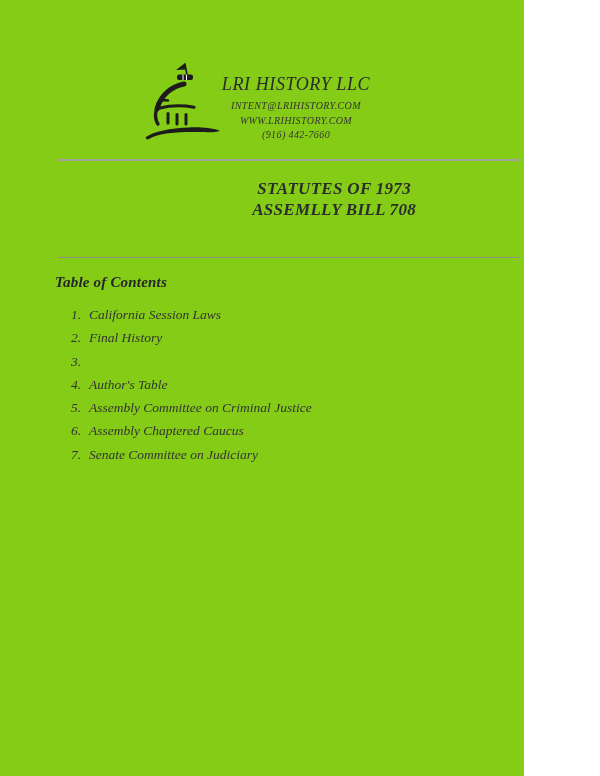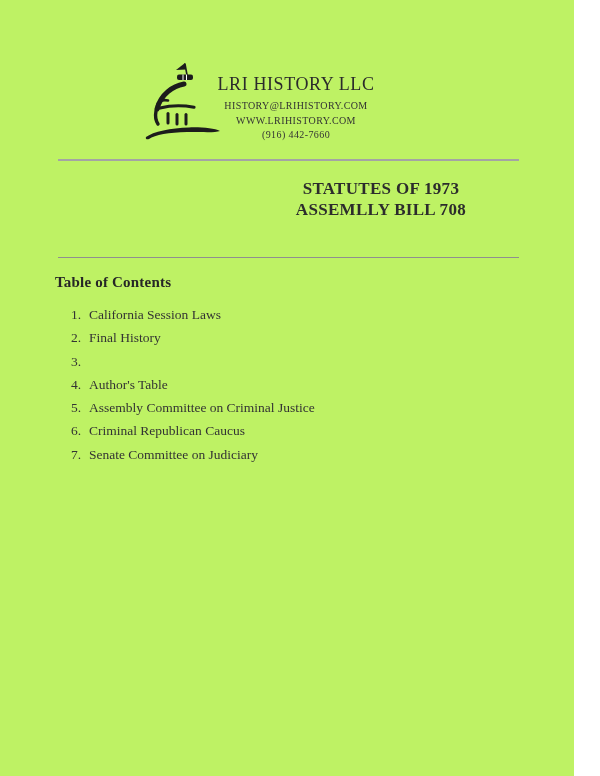--- a/index.html
+++ b/index.html
@@ -6,22 +6,23 @@
   html, body { background: #ffffff; }
   body {
     width: 600px; height: 776px;
     font-family: "Liberation Serif", serif;
     color: #2d2d2d;
     position: relative;
     overflow: hidden;
   }
   .page {
     position: absolute; left: 0; top: 0;
-    width: 574px; height: 776px;
-    background: #bef264;
+    width: 524px; height: 776px;
+    background: #84cc16;
+    font-style: italic;
   }
 
   
   .logo {
     position: absolute; left: 141px; top: 61px;
     width: 88px; height: 84px;
   }
   .header-text {
     position: absolute; left: 146px; top: 74px;
     width: 300px; text-align: center;
@@ -114,21 +115,21 @@
     <path d="M42,13.5 L42,19 M45.5,13.5 L45.5,19" stroke="#ffffff" stroke-width="1"></path>
 
     <path d="M5,76 C12,70.5 30,67 48,66.4 C62,66 73,67.4 79,70
              C74,72 60,70.8 46,71.1 C28,71.5 14,74 8,78
              C5.8,79 4.2,77.6 5,76 Z" fill="#1c1c1c"></path>
   </svg>
 
   <div class="header-text">
     <div class="company-name">LRI HISTORY LLC</div>
     <div class="contact-lines">
-      <div class="contact-line">HISTORY@LRIHISTORY.COM</div>
+      <div class="contact-line">INTENT@LRIHISTORY.COM</div>
       <div class="contact-line">WWW.LRIHISTORY.COM</div>
       <div class="contact-line">(916) 442-7660</div>
     </div>
   </div>
 
   <div class="rule rule-top"></div>
 
   <div class="reference">
     <div>STATUTES OF 1973</div>
     <div>ASSEMLLY BILL 708</div>
@@ -153,21 +154,21 @@
     <div class="toc-item">
       <span class="num">4.</span>
       <span class="label">Author's Table</span>
     </div>
     <div class="toc-item">
       <span class="num">5.</span>
       <span class="label">Assembly Committee on Criminal Justice</span>
     </div>
     <div class="toc-item">
       <span class="num">6.</span>
-      <span class="label">Criminal Republican Caucus</span>
+      <span class="label">Assembly Chaptered Caucus</span>
     </div>
     <div class="toc-item">
       <span class="num">7.</span>
       <span class="label">Senate Committee on Judiciary</span>
     </div>
   </div>
 
 </div>
 
 </body></html>

